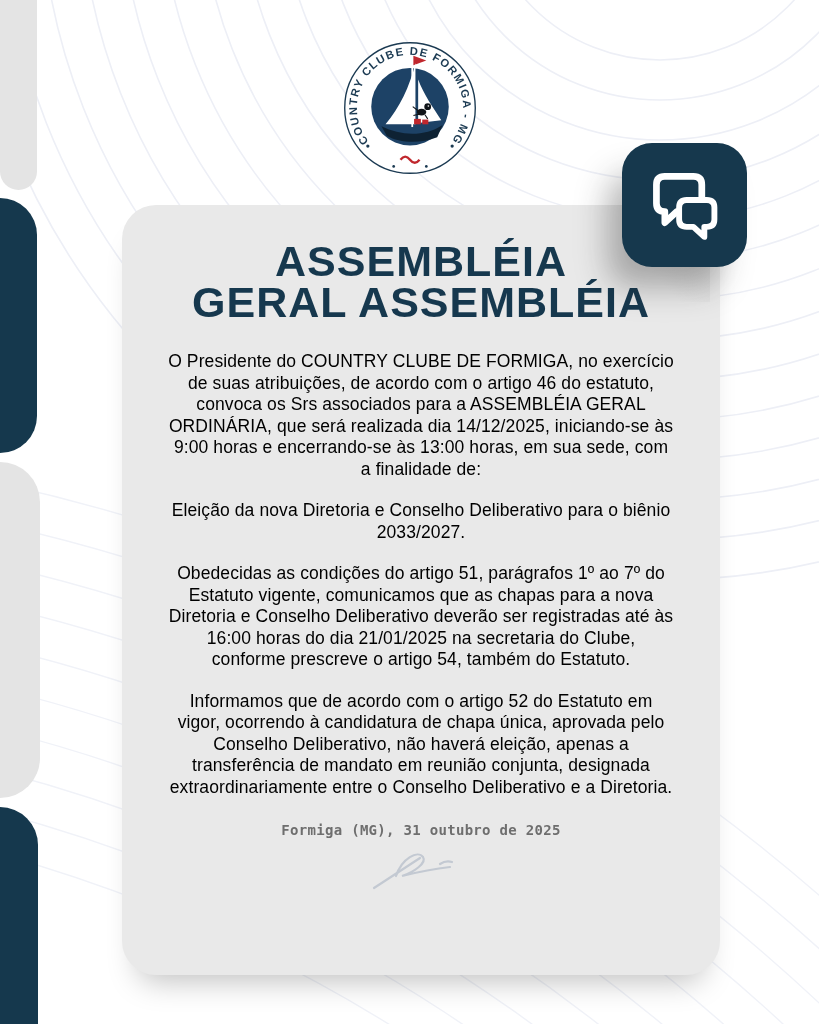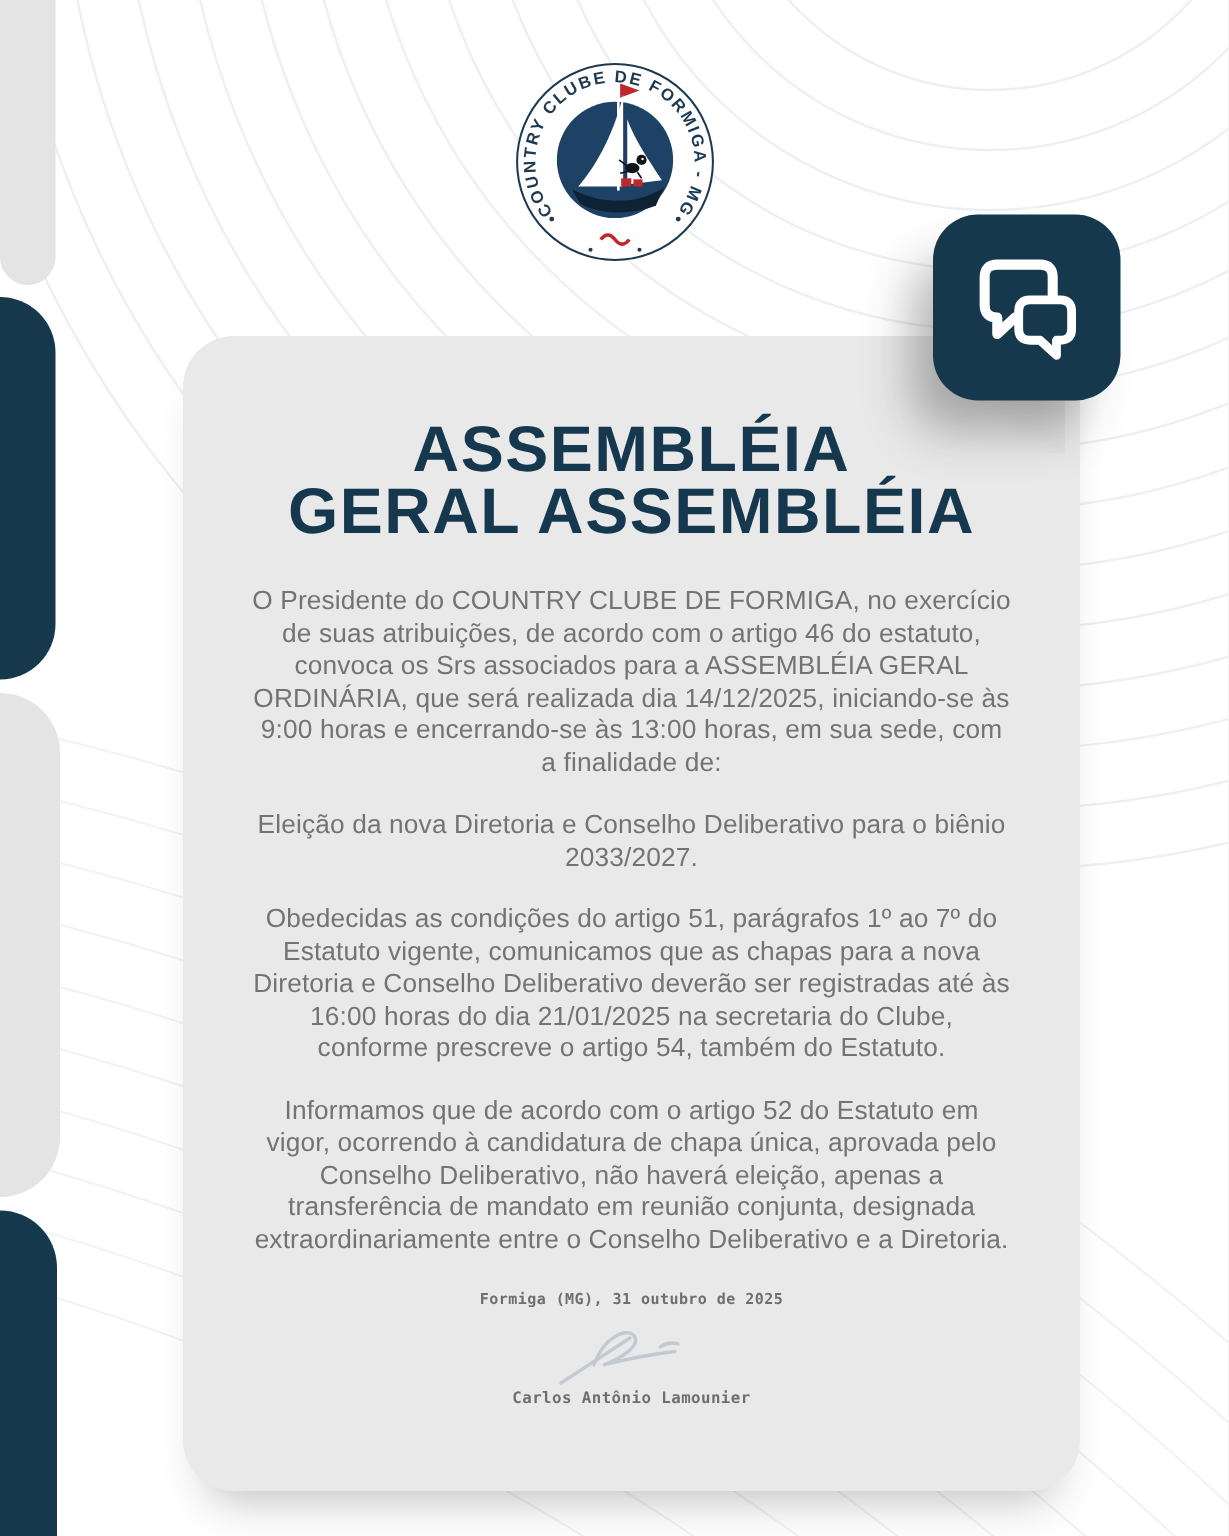--- a/index.html
+++ b/index.html
@@ -26,37 +26,37 @@
     display:flex;align-items:center;justify-content:center;
   }
   .shadow-wedge{
     position:absolute;left:560px;top:152px;width:150px;height:150px;z-index:4;
     background:linear-gradient(225deg,rgba(60,60,60,0.22),rgba(60,60,60,0) 60%);
     clip-path:polygon(100% 0,0 100%,100% 100%);
     pointer-events:none;
   }
   
   .card{
-    position:absolute;left:122px;top:224px;width:598px;height:770px;z-index:3;
+    position:absolute;left:122px;top:205px;width:598px;height:770px;z-index:3;
     background:#e9e9e9;border-radius:34px;
     box-shadow:0 22px 30px -16px rgba(0,0,0,0.25);
     text-align:center;box-sizing:border-box;
-    padding:56px 46px 0 46px;
+    padding:36px 46px 0 46px;
   }
   .title{
     color:#16384e;font-weight:bold;font-size:43px;line-height:41px;
     letter-spacing:1px;margin:0 0 28px 0;
   }
   .body-copy p{
-    color:#737373;font-size:17.5px;line-height:21.5px;letter-spacing:0.1px;
+    color:#000000;font-size:17.5px;line-height:21.5px;letter-spacing:0.1px;
     margin:0 auto 20px auto;max-width:508px;
   }
   .date-line{
     font-family:"DejaVu Sans Mono",monospace;font-weight:bold;
-    color:#6e6e6e;font-size:10px;letter-spacing:0.3px;margin-top:24px;
+    color:#6e6e6e;font-size:14px;letter-spacing:0.3px;margin-top:24px;
   }
   .signature{margin:8px auto 0 auto;display:block;}
   .signer{
     font-family:"DejaVu Sans Mono",monospace;font-weight:bold;
     color:#6e6e6e;font-size:10.5px;line-height:13px;letter-spacing:0.3px;
   }
 </style>
 </head>
 <body>
 
@@ -155,15 +155,14 @@
 
   <svg class="signature" width="130" height="46" viewBox="0 0 130 46">
     <g stroke="#c3c9d2" stroke-width="2.2" fill="none" stroke-linecap="round">
       <path d="M18 42 L64 12"></path>
       <path d="M40 30 C46 12 62 4 67 11 C71 17 58 26 46 30 C58 27 76 23 94 21"></path>
       <path d="M84 18 q6 -4 12 -2"></path>
     </g>
   </svg>
 
   <div class="signer">
-    <div>Carlos Antônio Lamounier</div>
   </div>
 </div>
 
 </body></html>

